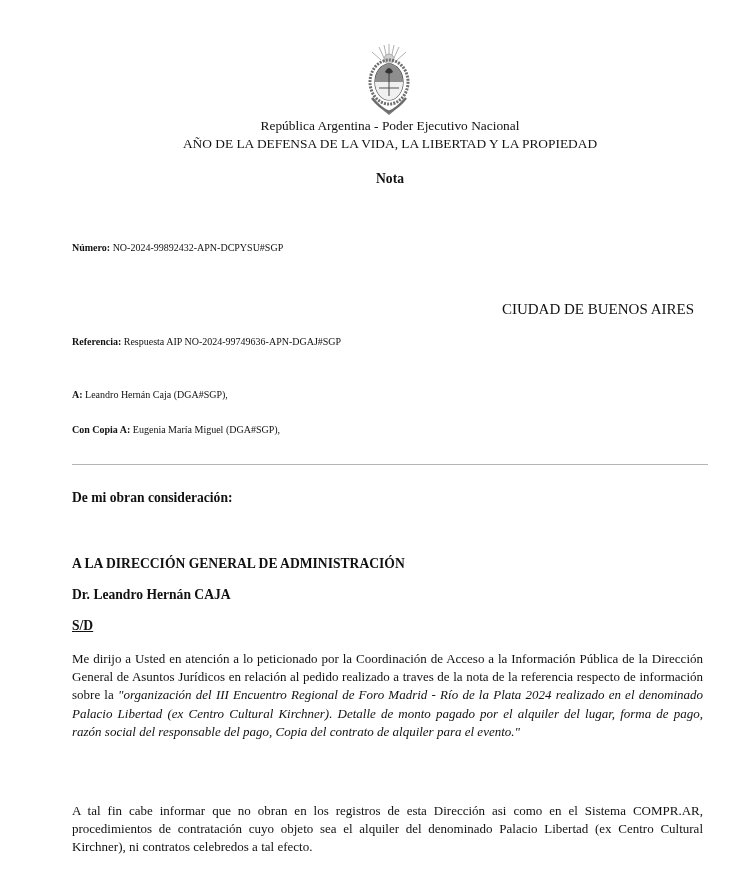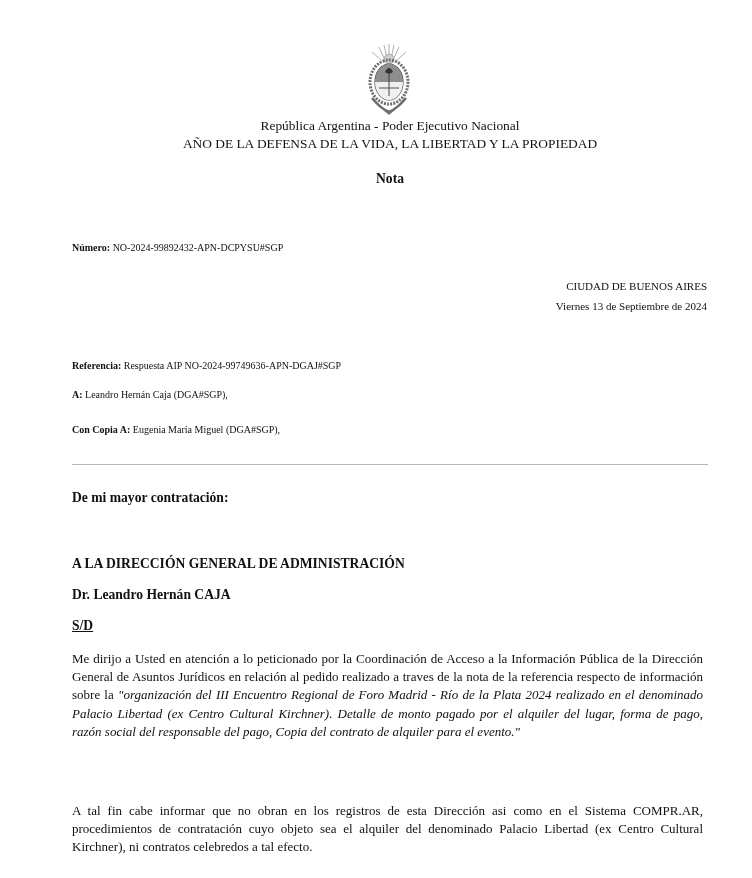--- a/index.html
+++ b/index.html
@@ -9,21 +9,21 @@
       color: #111111;
     }
     .page { position: absolute; left: 0; top: 0; width: 752px; height: 696px; }
     .emblem { position: absolute; left: 364px; top: 42px; width: 50px; height: 76px; }
     .center { position: absolute; left: 0; width: 780px; text-align: center; }
     .hdr1 { top: 118px; font-size: 13.4px; }
     .hdr2 { top: 136px; font-size: 13.4px; }
     .nota { top: 171px; font-size: 13.6px; font-weight: bold; }
     .line { position: absolute; left: 72px; font-size: 10px; white-space: nowrap; }
     .line b { font-weight: bold; }
-    .right { position: absolute; right: 45px; text-align: right; font-size: 11px; white-space: nowrap; }
+    .right { position: absolute; right: 58px; text-align: right; font-size: 15px; white-space: nowrap; margin-top: 21px; }
     .rule { position: absolute; left: 72px; top: 464px; width: 636px; height: 0; border-top: 1.5px solid #b5b5b5; }
     .bold { font-weight: bold; font-size: 13.6px; }
     .ul { text-decoration: underline; text-align: right; }
     .para {
       position: absolute; left: 72px; width: 631px; font-size: 13px; line-height: 18.2px;
       text-align: justify;
     }
     .para i { font-style: italic; }
   </style>
 </head>
@@ -56,40 +56,39 @@
   <div class="center hdr1">República Argentina - Poder Ejecutivo Nacional</div>
   <div class="center hdr2">AÑO DE LA DEFENSA DE LA VIDA, LA LIBERTAD Y LA PROPIEDAD</div>
   <div class="center nota">Nota</div>
 
   <div class="line" style="top:242px;">
     <b>Número:</b>
     <span>NO-2024-99892432-APN-DCPYSU#SGP</span>
   </div>
 
   <div class="right" style="top:280px;">CIUDAD DE BUENOS AIRES</div>
-  <div class="right" style="top:300px;">Viernes 13 de Septiembre de 2024</div>
 
-  <div class="line" style="top:336px;margin-top:24px;">
+  <div class="line" style="top:336px;">
     <b>Referencia:</b>
     <span>Respuesta AIP NO-2024-99749636-APN-DGAJ#SGP</span>
   </div>
 
   <div class="line" style="top:424px;">
     <b>Con Copia A:</b>
     <span>Eugenia María Miguel (DGA#SGP),</span>
   </div>
 
   <div class="line" style="top:389px;">
     <b>A:</b>
     <span>Leandro Hernán Caja (DGA#SGP),</span>
   </div>
 
   <div class="rule"></div>
 
-  <div class="line bold" style="top:490px;">De mi mayor contratación:</div>
+  <div class="line bold" style="top:490px;">De mi obran consideración:</div>
 
   <div class="line bold" style="top:556px;">A LA DIRECCIÓN GENERAL DE ADMINISTRACIÓN</div>
   <div class="line bold" style="top:587px;">Dr. Leandro Hernán CAJA</div>
   <div class="line bold ul" style="top:618px;">S/D</div>
 
   <div class="para" style="top:650px;">
     <span>Me dirijo a Usted en atención a lo peticionado por la Coordinación de Acceso a la Información Pública de la Dirección General de Asuntos Jurídicos en relación al pedido realizado a traves de la nota de la referencia respecto de información sobre la </span><i>"organización del III Encuentro Regional de  Foro Madrid - Río de la Plata 2024 realizado en el denominado Palacio Libertad (ex Centro Cultural Kirchner). Detalle de monto pagado por el alquiler del lugar, forma de pago, razón social del responsable del pago, Copia del  contrato de alquiler para el evento."</i>
   </div>
 
   <div class="para" style="top:802px;">A tal fin cabe informar que no obran en los registros de esta Dirección asi como en el Sistema COMPR.AR, procedimientos de contratación cuyo objeto sea el alquiler del denominado Palacio Libertad (ex Centro Cultural Kirchner), ni contratos celebredos a tal efecto.</div>

